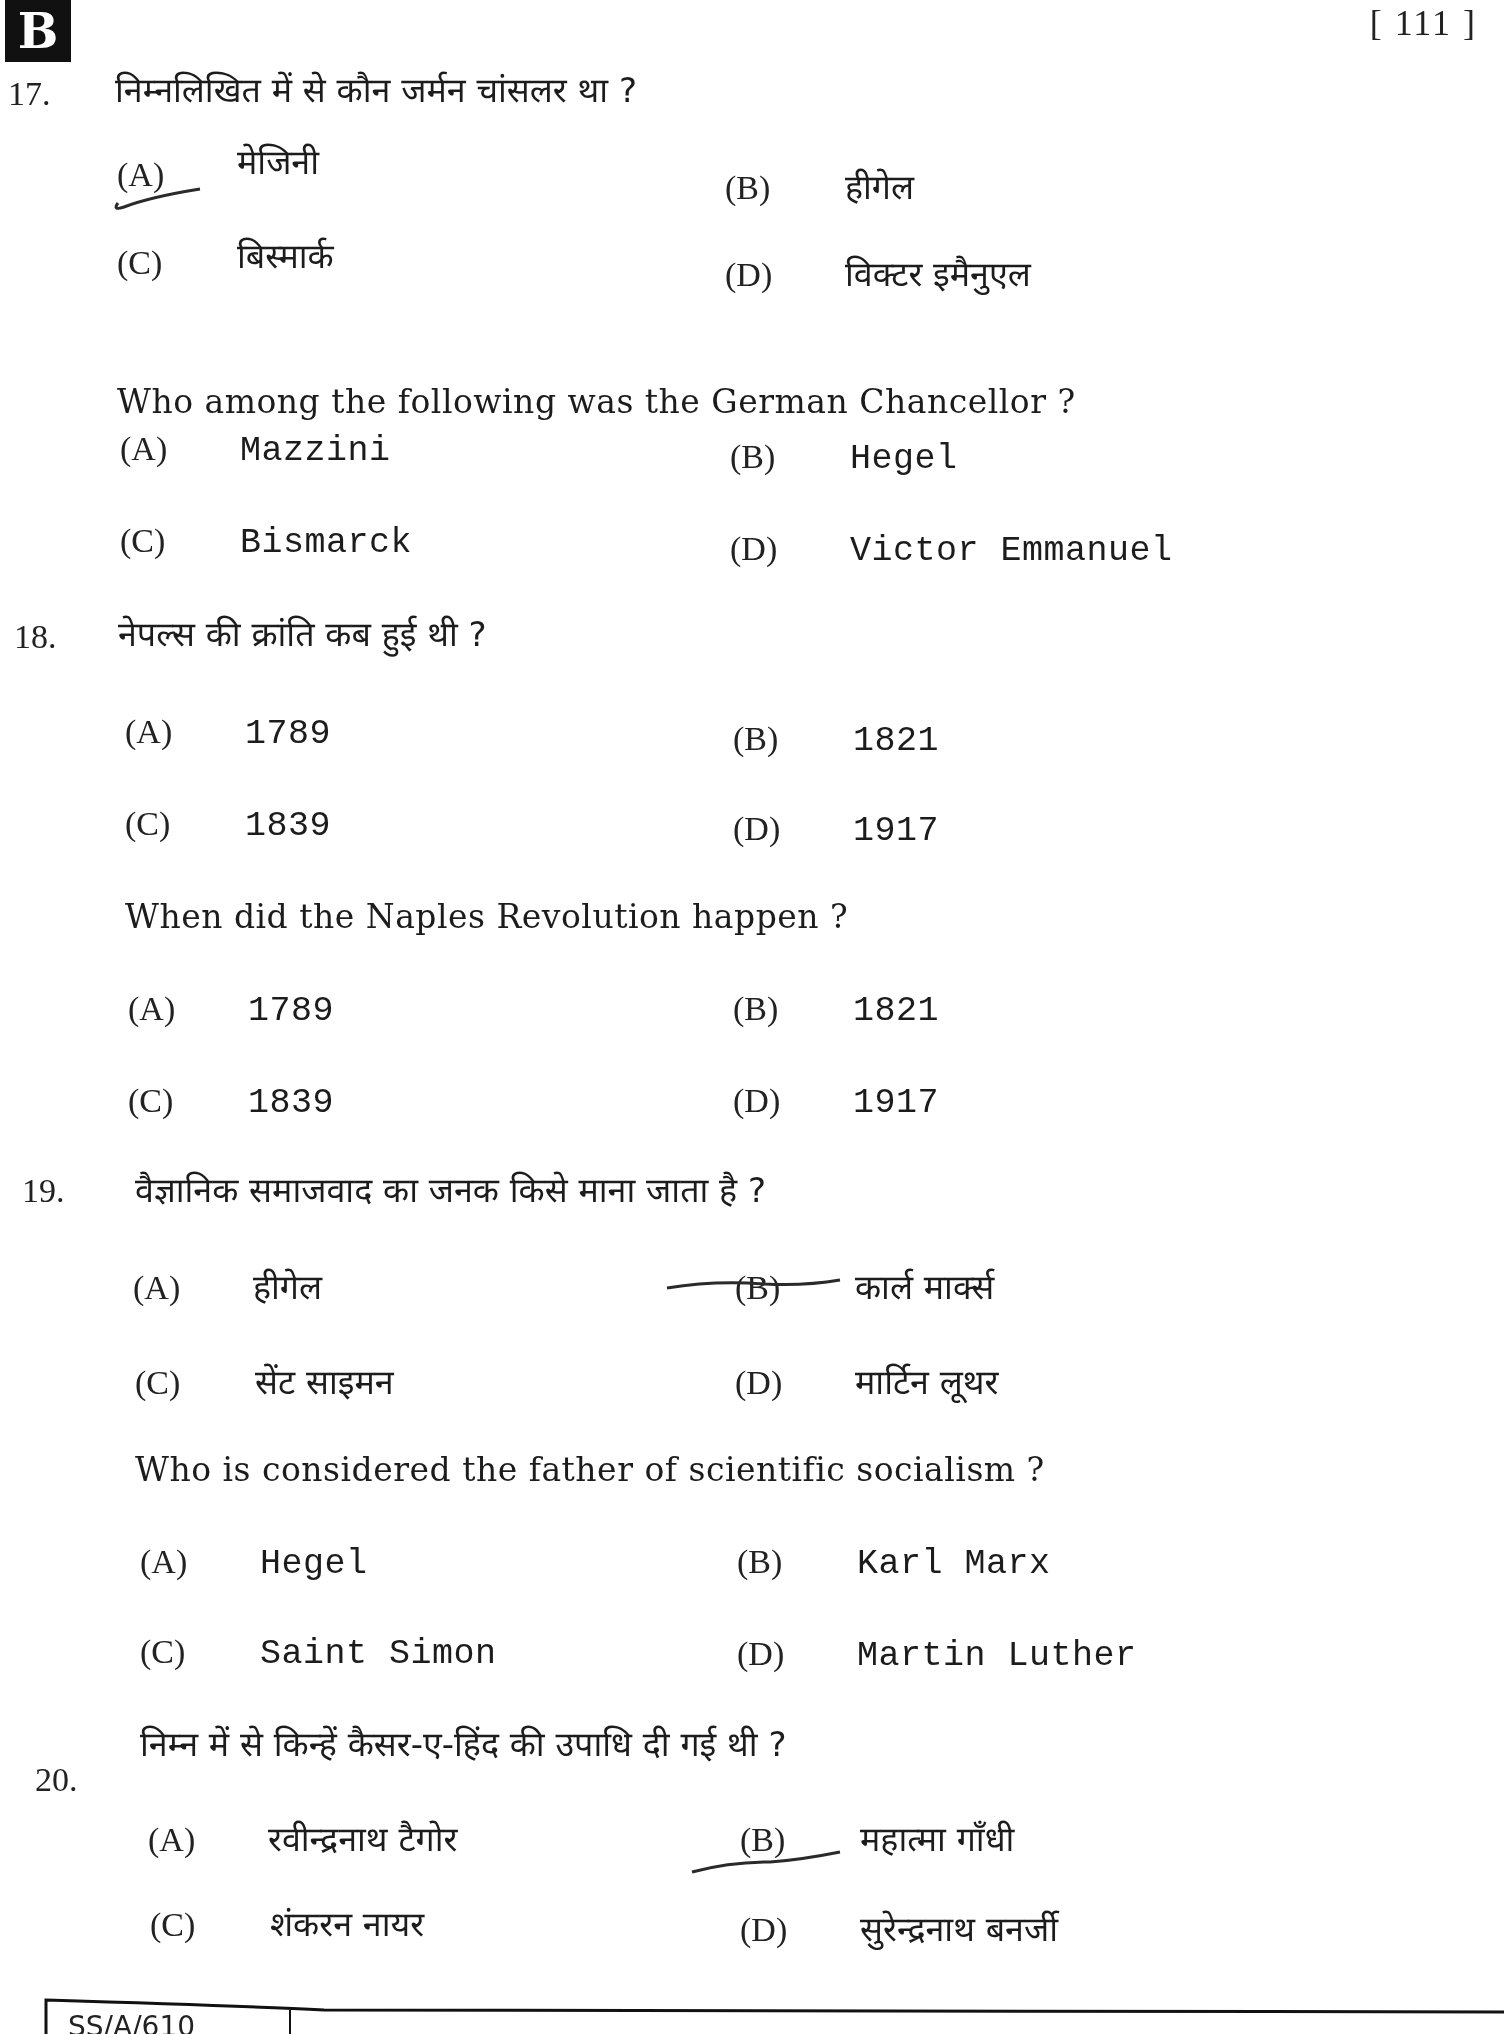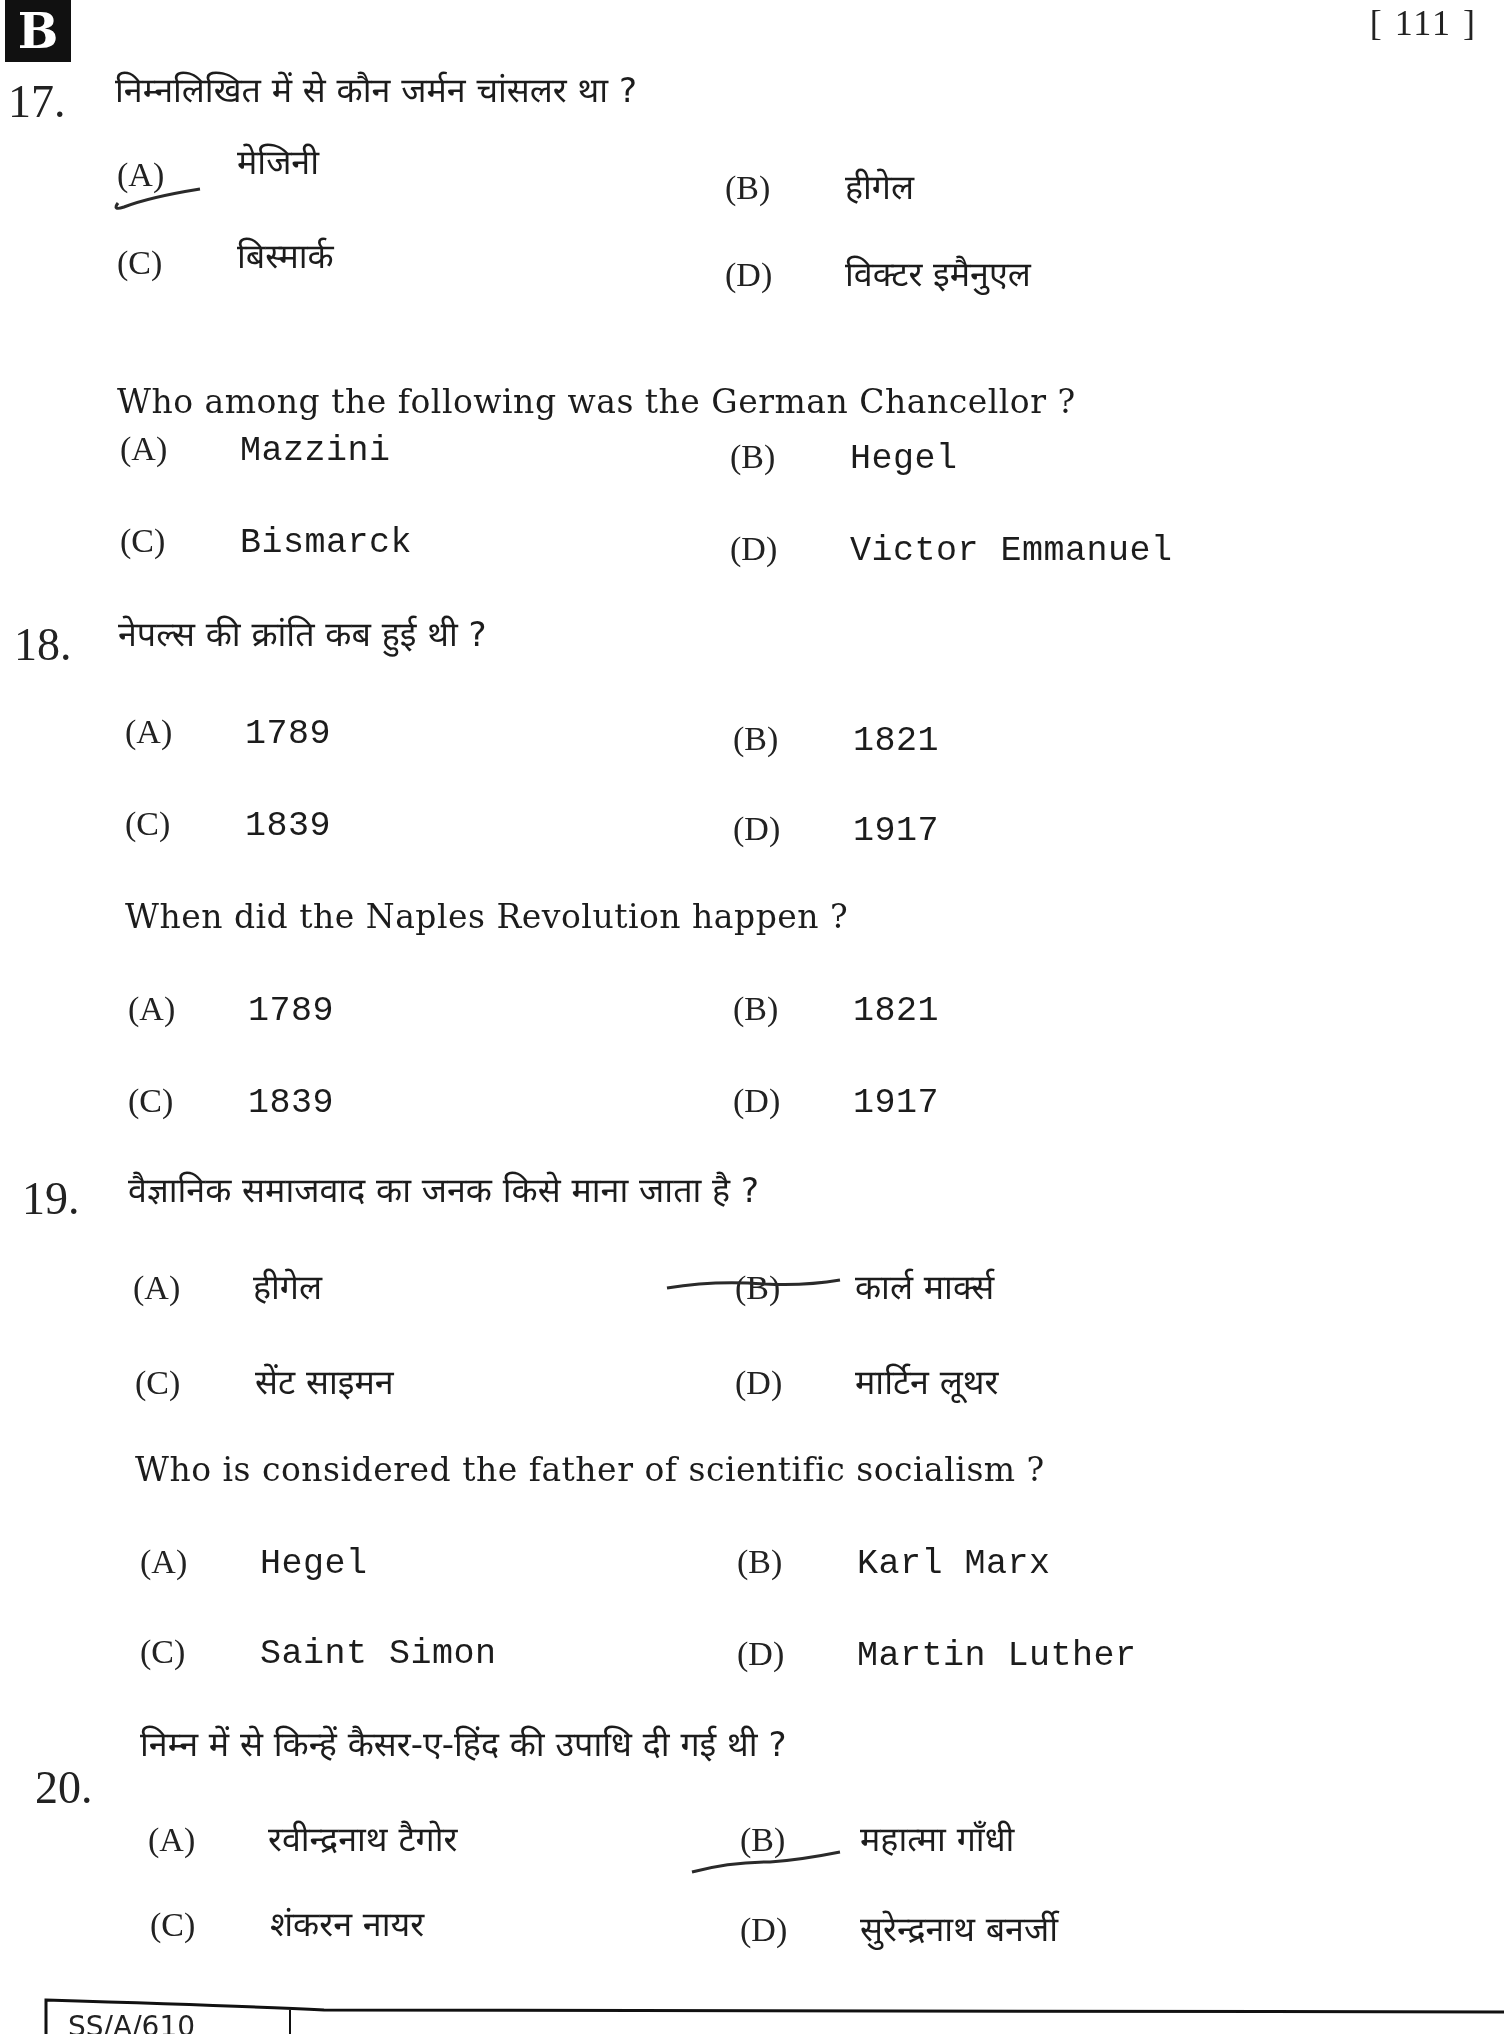--- a/index.html
+++ b/index.html
@@ -32,21 +32,21 @@
     .page-number {
       position: absolute;
       right: 28px;
       top: 2px;
       font-size: 36px;
       letter-spacing: 2px;
       color: #222;
     }
     .qnum {
       position: absolute;
-      font-size: 46px;
+      font-size: 34px;
       color: #222;
     }
     .q-hindi {
       position: absolute;
       font-family: "DejaVu Sans", sans-serif;
       font-size: 34px;
       color: #1c1c1c;
       white-space: nowrap;
     }
     .q-eng {
@@ -182,21 +182,21 @@
 <div class="opt" style="left:128px; top:1082px;">
   <span class="opt-letter">(C)</span>
   <span class="opt-text-eng">1839</span>
 </div>
 <div class="opt" style="left:733px; top:1082px;">
   <span class="opt-letter">(D)</span>
   <span class="opt-text-eng">1917</span>
 </div>
 
 <div class="qnum" style="left:22px; top:1172px;">19.</div>
-<div class="q-hindi" style="left:128px; top:1166px;">वैज्ञानिक समाजवाद का जनक किसे माना जाता है ?</div>
+<div class="q-hindi" style="left:135px; top:1166px;">वैज्ञानिक समाजवाद का जनक किसे माना जाता है ?</div>
 
 <div class="opt" style="left:133px; top:1263px;">
   <span class="opt-letter">(A)</span>
   <span class="opt-text-hi">हीगेल</span>
 </div>
 <div class="opt" style="left:735px; top:1263px;">
   <span class="opt-letter" style="width:120px;">(B)</span>
   <span class="opt-text-hi">कार्ल मार्क्स</span>
 </div>
 <svg class="mark" style="left:665px; top:1270px;" width="180" height="30">

